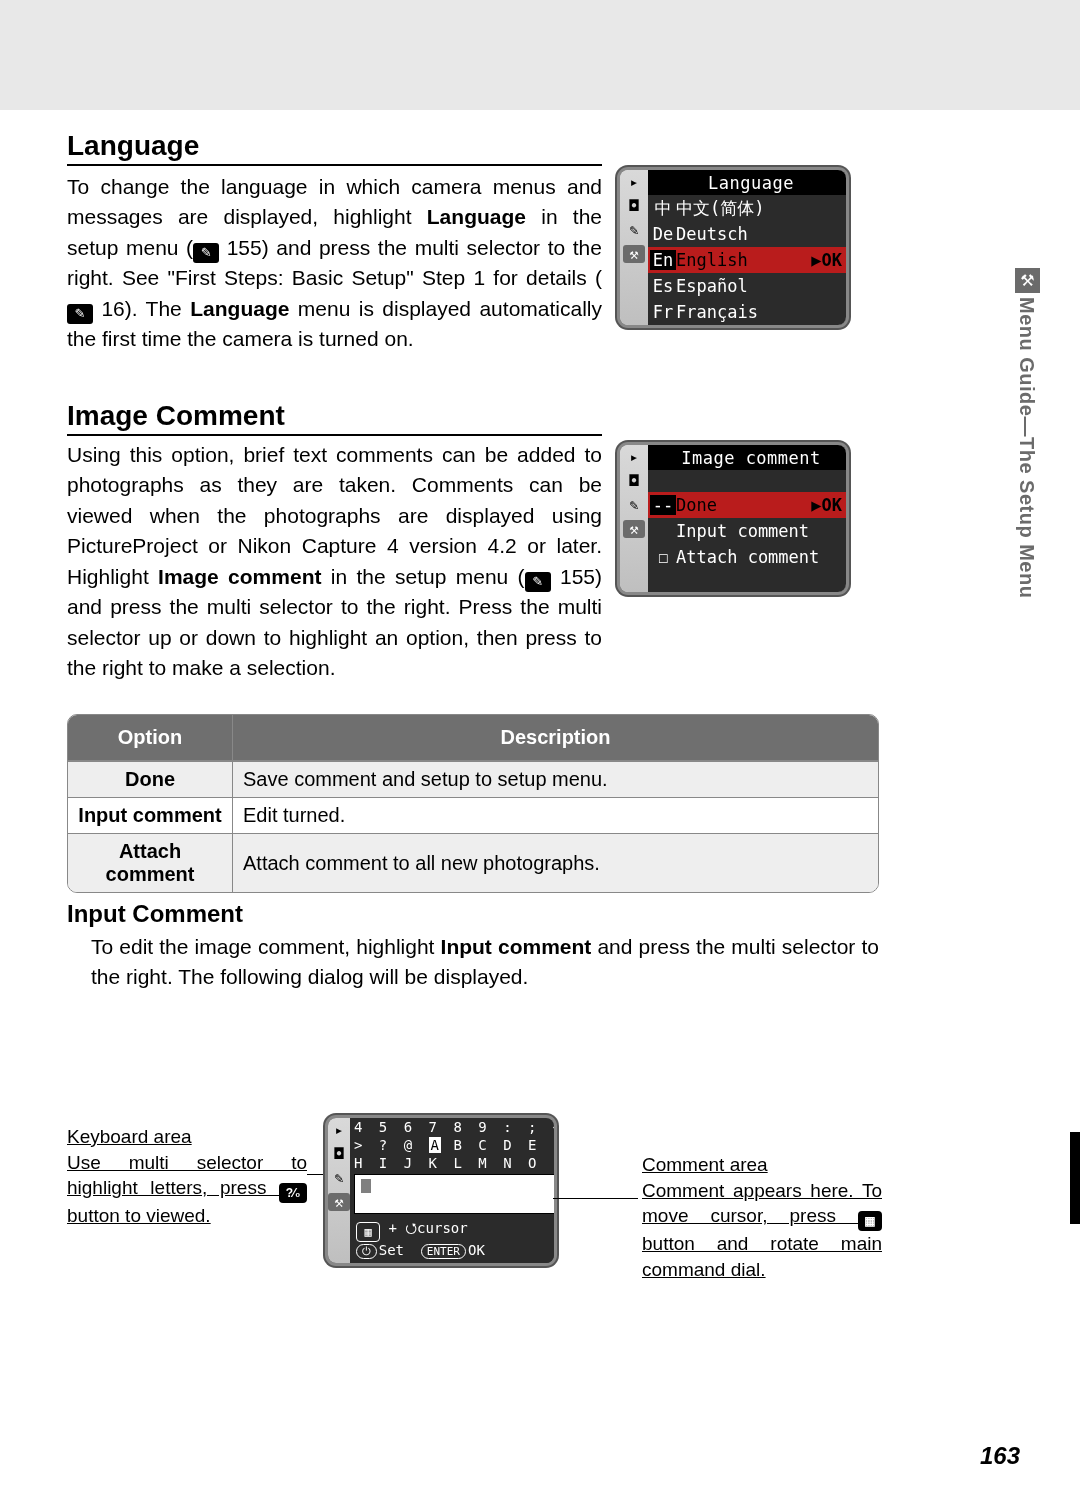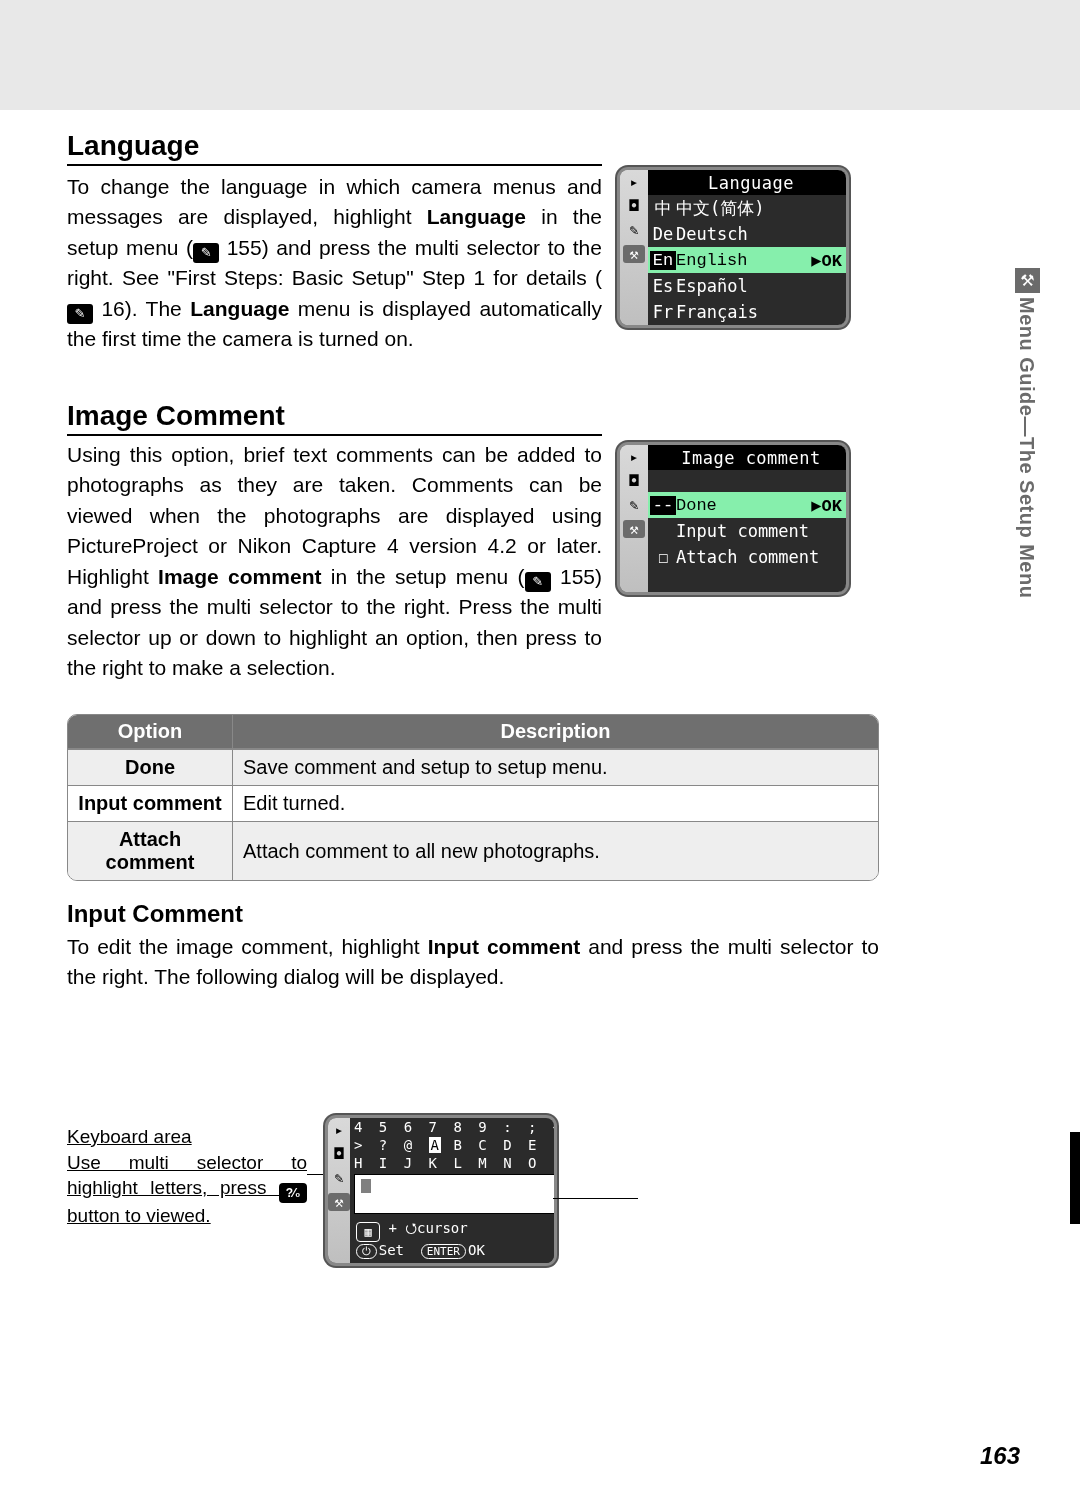--- a/index.html
+++ b/index.html
@@ -135,23 +135,22 @@
     height: 26px;
     padding-left: 2px;
   }
   .lcd .code {
     width: 26px;
     display: inline-block;
     text-align: center;
     color:#fff;
   }
   .lcd .sel {
-    background: #86efac;
+    background: #b91c1c;
     color: #000;
-    font-family: Liberation Mono, monospace;
   }
   .lcd .sel .code{ background:#000; color:#fff; }
   .lcd .ok {
     margin-left: auto;
     padding: 0 4px;
     font-weight: 700;
   }
   
   table.opt {
     border-collapse: separate;
@@ -159,21 +158,21 @@
     width: 100%;
     font-size: 20px;
     border: 1px solid #888;
     border-radius: 10px;
     overflow: hidden;
   }
   table.opt th {
     background: #6f6f6f;
     color: #fff;
     font-weight: 700;
-    padding: 5px 8px;
+    padding: 11px 8px;
     border-right: 1px solid #888;
     border-bottom: 1px solid #888;
   }
   table.opt th:last-child { border-right:none; }
   table.opt td {
     padding: 6px 10px;
     border-top: 1px solid #888;
     border-right: 1px solid #888;
   }
   table.opt td:last-child{ border-right:none; }
@@ -356,21 +355,21 @@
       <tr>
         <td class="o">Attach comment</td>
         <td>Attach comment to all new photographs.</td>
       </tr>
     </tbody>
       </table>
   </div>
 
   <div class="col-wide" style="top:790px;">
     <h3 style="font-size:24px;font-weight:700;">Input Comment</h3>
-    <p class="para" style="margin-top:4px;">
+    <p class="para" style="margin-top:4px;margin-left:24px;">
       <span>To edit the image comment, highlight </span><span class="b">Input comment</span><span> and press the multi selector to the right.  The following dialog will be displayed.</span>
     </p>
   </div>
 
   <div class="kbd-fig">
     <div class="leftnote">
       <span>Keyboard area</span><br>
       <span style="display:inline">Use multi selector to highlight letters, press </span><span class="small-icon">?⁄₀</span><span> button to viewed.</span>
     </div>
     <div class="lead" style="top:56px; left:240px; width:52px;"></div>
@@ -392,16 +391,20 @@
             </div>
           <div class="footer">
             <span class="small-icon sq-icon" style="background:transparent;border:1px solid #fff;color:#fff;">▦</span> + <span>⭯</span><span>cursor</span><br>
             <span class="btn">⏻</span><span>Set</span>&nbsp;&nbsp;<span class="btn">ENTER</span><span>OK</span>
           </div>
         </div>
       </div>
     </div>
 
     <div class="lead" style="top:80px; left:486px; width:85px;"></div>
+    <div class="rightnote">
+      <span>Comment area</span><br>
+      <span>Comment appears here. To move cursor, press </span><span class="small-icon sq-icon">▦</span><span> button and rotate main command dial.</span>
+    </div>
   </div>
 
   <div class="pagenum">163</div>
 </div>
 
 </body></html>

